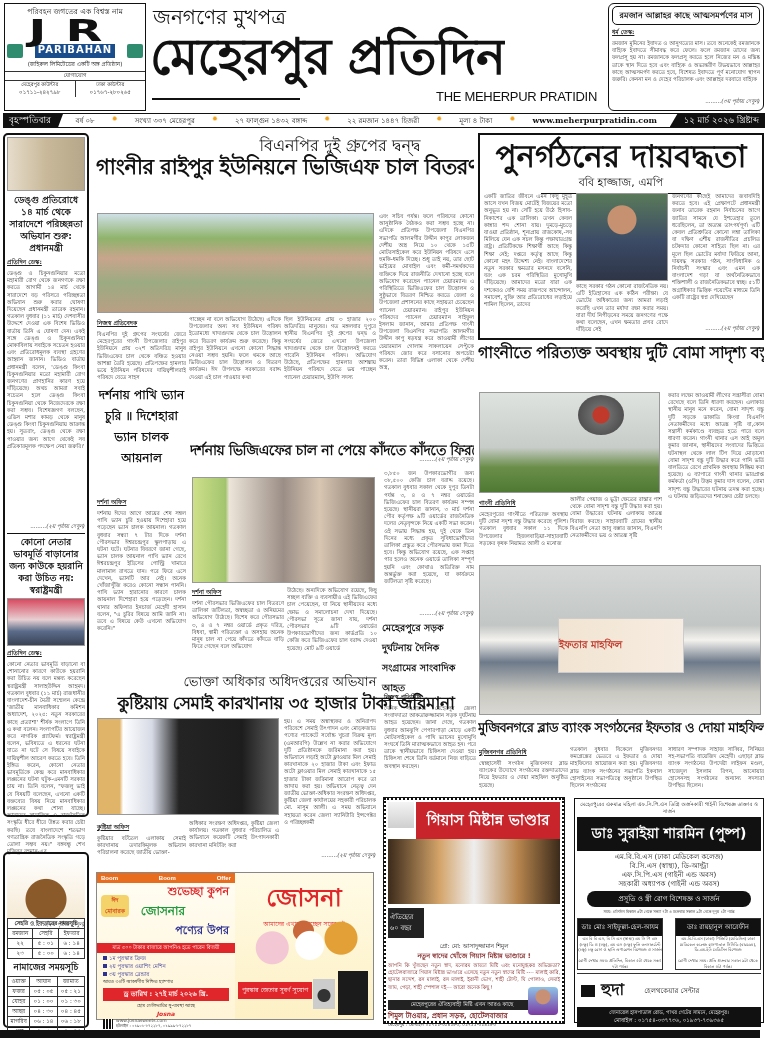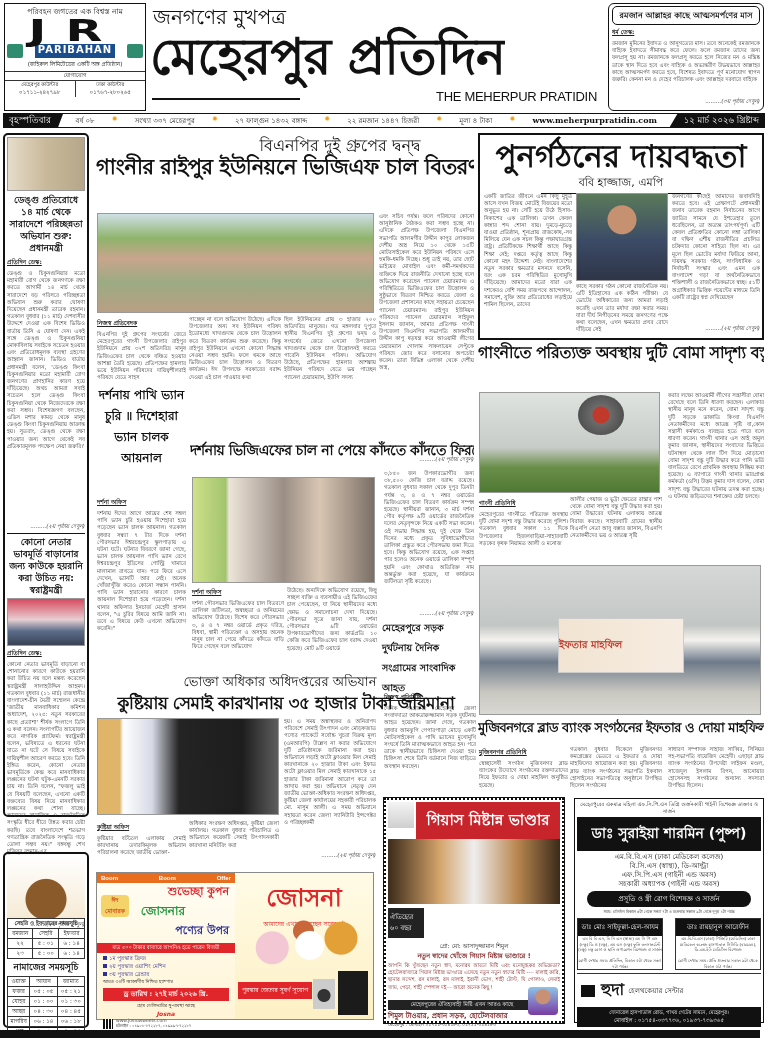--- a/index.html
+++ b/index.html
@@ -300,21 +300,21 @@
       <div style="font-size:4px;text-align:center;line-height:5.5px">রোগী দেখার সময়: প্রতিদিন, বিকাল ৫টা থেকে সন্ধ্যা ৭টা পর্যন্ত।</div>
     </div>
     <div style="flex:1;border:1px solid #333">
       <div style="background:#111;color:#fff;font-size:6.5px;text-align:center;padding:3px 0;white-space:nowrap;overflow:hidden">ডাঃ রায়হানুল আরেফীন</div>
       <div style="font-size:4px;text-align:center;line-height:5.5px;height:22px;overflow:hidden">এম.বি.বি.এস (ঢাকা) পিজিটি (মেডিসিন) ঢাকা মেডিকেল কলেজ হাসপাতাল সিসিডি (বারডেম), ডি.এম.ইউ মেডিসিন বিশেষজ্ঞ</div>
       <div style="font-size:4px;text-align:center;line-height:5.5px">রোগী দেখার সময়: প্রতি শুক্রবার সকাল ৯টা থেকে বিকাল ৫টা পর্যন্ত।</div>
     </div>
   </div>
   <div style="display:flex;align-items:center;padding:3px 4px;border-top:1px solid #333;margin-top:3px">
     <span style="width:14px;height:12px;background:#111;display:inline-block;margin-right:6px"></span>
-    <span style="font-size:16px;font-weight:bold;margin-right:4px">হুদা</span>
+    <span style="font-size:16px;font-weight:bold;margin-right:20px">হুদা</span>
     <span style="font-size:7px">হেলথকেয়ার সেন্টার</span>
   </div>
   <div style="background:#111;color:#fff;text-align:center;padding:2px 0">
     <div style="font-size:5px">জেনারেল হাসপাতাল রোড, পাখর গেটের সামনে, মেহেরপুর।</div>
     <div style="font-size:5.5px">মোবাইল : ০১৭৫৪-০৩৭৭৩৬, ০১৯৩৭-৭৩৯৩৬৫</div>
   </div>
 </div>
 
 <div class="abs" style="left:0;top:1030px;width:760px;height:8px;background:#111"></div>
 

